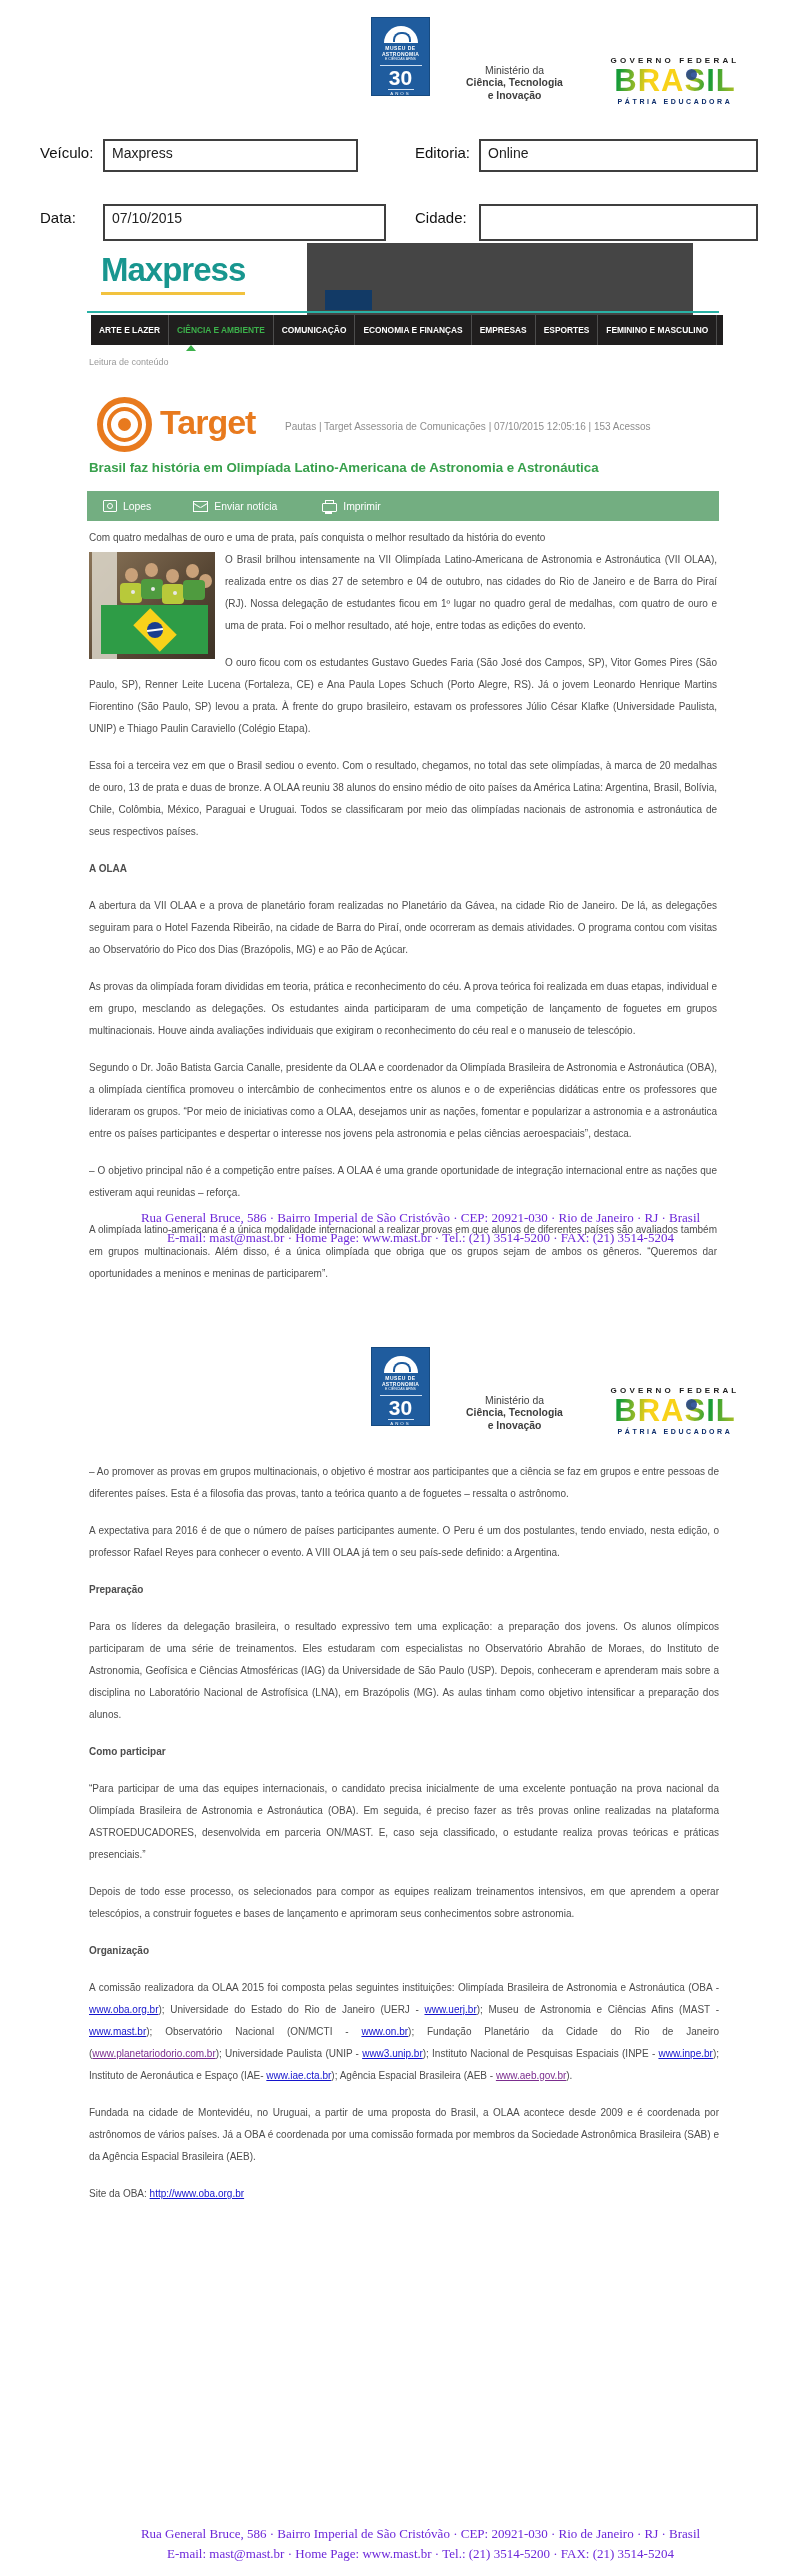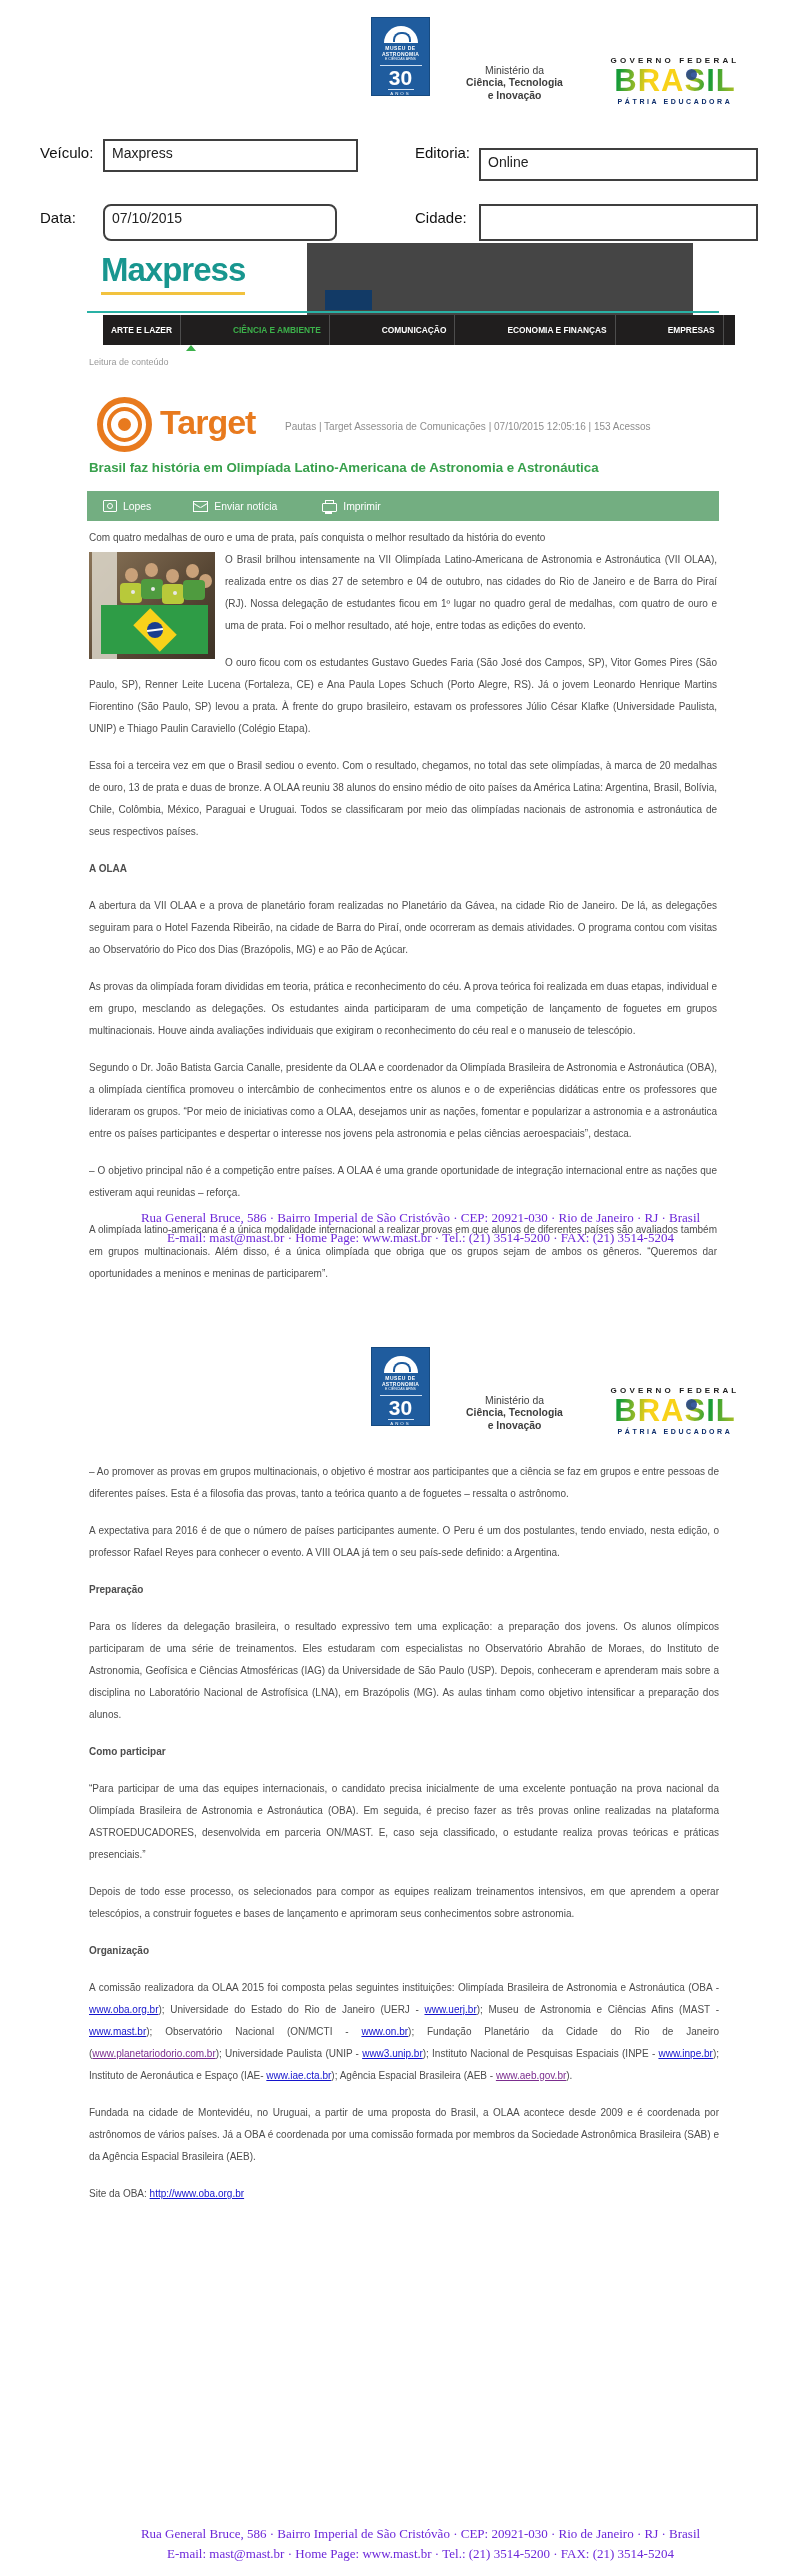--- a/index.html
+++ b/index.html
@@ -30,33 +30,33 @@
               -webkit-background-clip:text;background-clip:text;color:transparent;}
   .gov-globe{position:absolute;left:56%;top:13px;width:11px;height:11px;border-radius:50%;
              background:#1a3e8f;opacity:.85;}
   .gov-l3{font-size:7px;font-weight:bold;letter-spacing:2.6px;color:#0d2d6b;margin-top:2px;white-space:nowrap;}
 
   
   .flabel{position:absolute;font-size:15px;color:#111;}
   .fbox{position:absolute;border:2px solid #3f3f3f;background:#fff;font-size:14px;color:#222;
         padding:4px 7px;box-sizing:border-box;}
   #veiculo-label{left:40px;top:144px;} #veiculo-box{left:103px;top:139px;width:255px;height:33px;}
-  #editoria-label{left:415px;top:144px;} #editoria-box{left:479px;top:139px;width:279px;height:33px;margin-top:9px;}
-  #data-label{left:40px;top:209px;} #data-box{left:103px;top:204px;width:234px;height:37px;border-radius:8px;}
+  #editoria-label{left:415px;top:144px;} #editoria-box{left:479px;top:139px;width:279px;height:33px;}
+  #data-label{left:40px;top:209px;} #data-box{left:103px;top:204px;width:283px;height:37px;}
   #cidade-label{left:415px;top:209px;} #cidade-box{left:479px;top:204px;width:279px;height:37px;}
 
   
   .site{position:absolute;left:87px;top:237px;width:632px;}
   .brand{position:absolute;left:14px;top:14px;font-size:33px;font-weight:bold;letter-spacing:-1px;
          color:#18968f;border-bottom:3px solid #f2c23e;padding-bottom:3px;cursor:pointer;}
   .ad{position:absolute;left:220px;top:6px;width:386px;height:75px;background:#454545;}
   .ad-btn{position:absolute;left:18px;bottom:8px;width:47px;height:20px;background:#123a66;}
   .teal-rule{position:absolute;left:0;top:74px;width:632px;height:2px;background:#29b1a5;}
-  .nav{position:absolute;left:16px;top:78px;width:632px;height:30px;background:#201e1e;display:flex;
-       align-items:center;overflow:hidden;white-space:nowrap;gap:44px;}
+  .nav{position:absolute;left:4px;top:78px;width:632px;height:30px;background:#201e1e;display:flex;
+       align-items:center;overflow:hidden;white-space:nowrap;}
   .nav-item{padding:0 8px;font-size:8.4px;font-weight:bold;color:#fff;line-height:30px;
             border-right:1px solid #4d4d4d;cursor:pointer;flex:0 0 auto;}
   .nav-item.active{color:#3cb14b;}
   .nav-caret{position:absolute;left:99px;top:108px;width:0;height:0;border-left:5px solid transparent;
              border-right:5px solid transparent;border-bottom:6px solid #3cb14b;}
   .breadcrumb{position:absolute;left:2px;top:120px;font-size:9px;color:#9a9a9a;}
   .tg-logo{position:absolute;left:10px;top:160px;width:55px;height:55px;}
   .tg-outer{position:absolute;inset:0;border:6px solid #e87a1e;border-radius:50%;background:#fff;}
   .tg-mid{position:absolute;inset:10px;border:4px solid #e87a1e;border-radius:50%;}
   .tg-dot{position:absolute;inset:21px;background:#e87a1e;border-radius:50%;}

